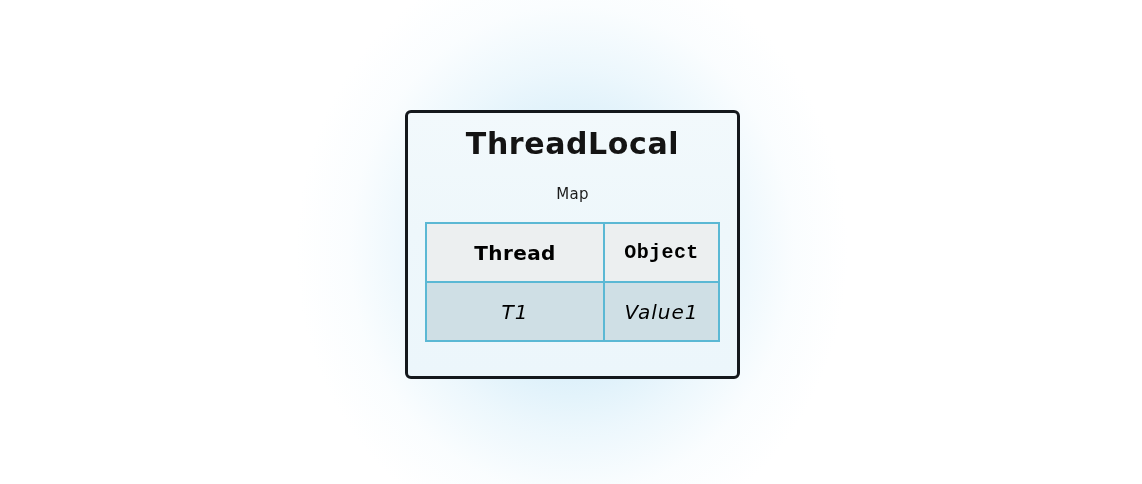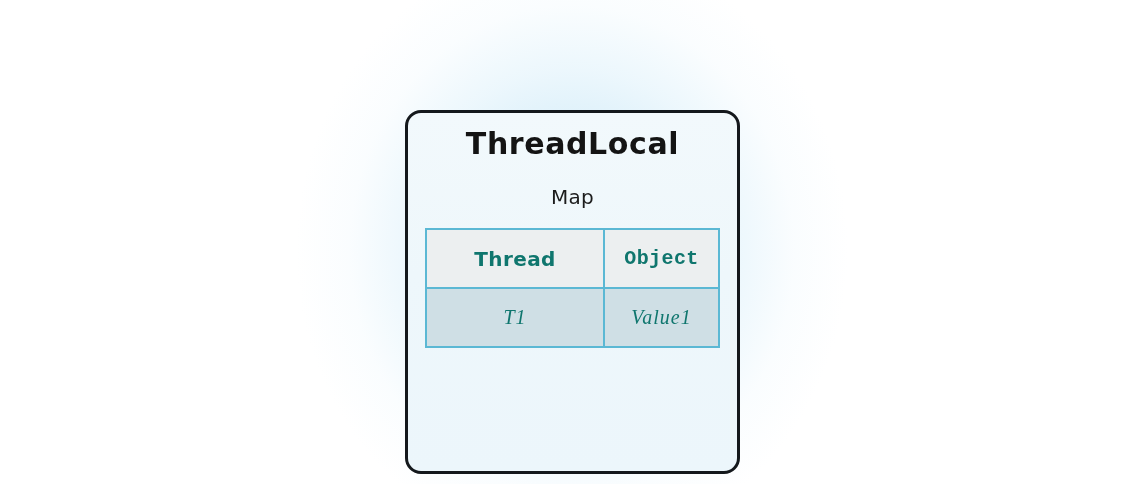--- a/index.html
+++ b/index.html
@@ -29,76 +29,75 @@
         rgba(255, 255, 255, 0.0) 92%),
       #ffffff;
   }
 
   
   #card {
     position: absolute;
     left: 405px;
     top: 110px;
     width: 335px;
-    height: 364px;
+    height: 269px;
     box-sizing: border-box;
     border: 3px solid #14181c;
-    border-radius: 16px;
+    border-radius: 6px;
     background: linear-gradient(180deg, #f2f9fc 0%, #eef7fb 45%, #ecf6fb 100%);
     display: flex;
     flex-direction: column;
     align-items: center;
   }
 
   .card-title {
     margin-top: 13px;
     font-size: 30px;
     font-weight: 700;
     letter-spacing: 0.6px;
     color: #141414;
     font-family: "DejaVu Sans", "Liberation Sans", sans-serif;
   }
 
   .map-label {
     margin-top: 24px;
-    font-size: 20px;
+    font-size: 15px;
     font-weight: 400;
     color: #1c1c1c;
     letter-spacing: 0.3px;
   }
 
   
   .map-table {
     margin-top: 19px;
     width: 289px;
     border-collapse: collapse;
     table-layout: fixed;
     background: #eceff0;
     border: 2px solid #5bb8d4;
   }
   .map-table td, .map-table th {
     border: 2px solid #5bb8d4;
     height: 57px;
     text-align: center;
     vertical-align: middle;
     padding: 0;
-    color: #0f766e;
+    color: #000000;
   }
   .map-table th {
     font-size: 20px;
     font-weight: 700;
     letter-spacing: 0.4px;
     background: #eceff0;
   }
   .map-table td {
     font-size: 20px;
     font-weight: 400;
     letter-spacing: 1px;
     background: #eceff0;
-    font-family: Liberation Serif, serif;
   }
   .map-table tr.row-highlight td {
     background: #cfdfe5;
   }
   .col-thread { width: 176px; }
   .col-object { width: 113px; font-family: Liberation Mono, monospace; }
   .cell-num { font-style: italic; }
 </style>
 </head>
 <body>

